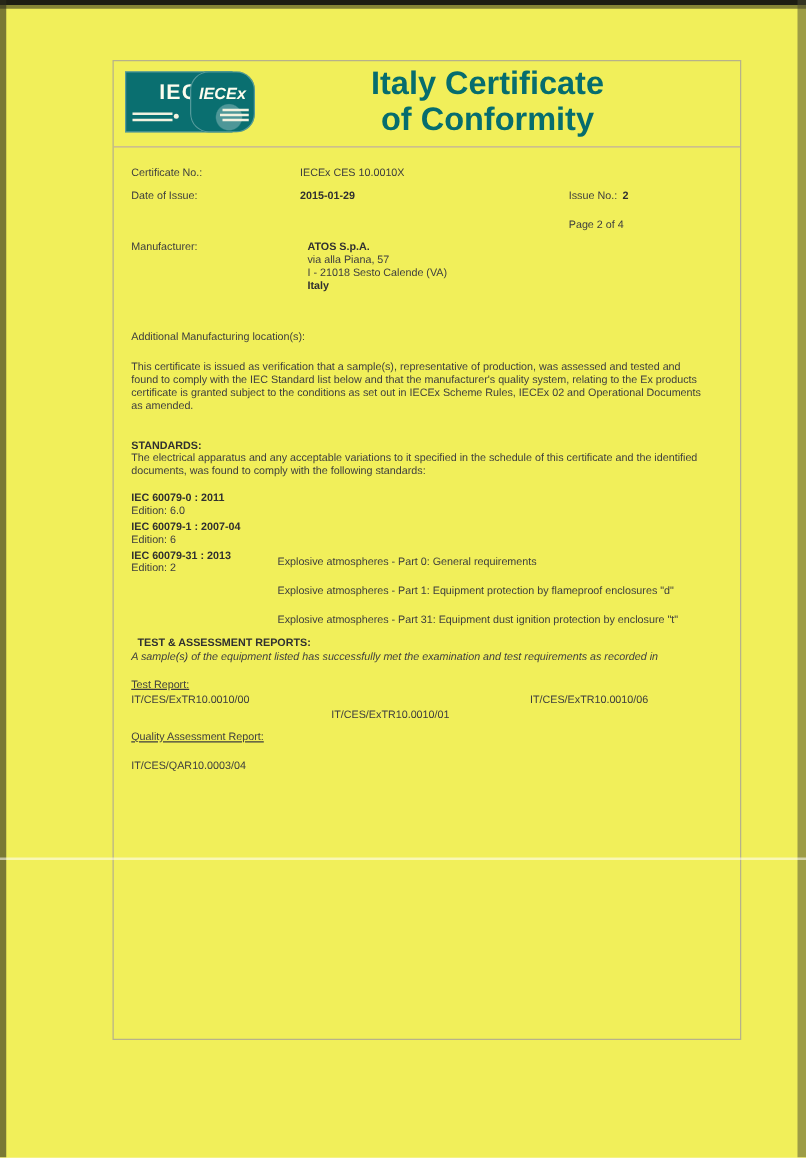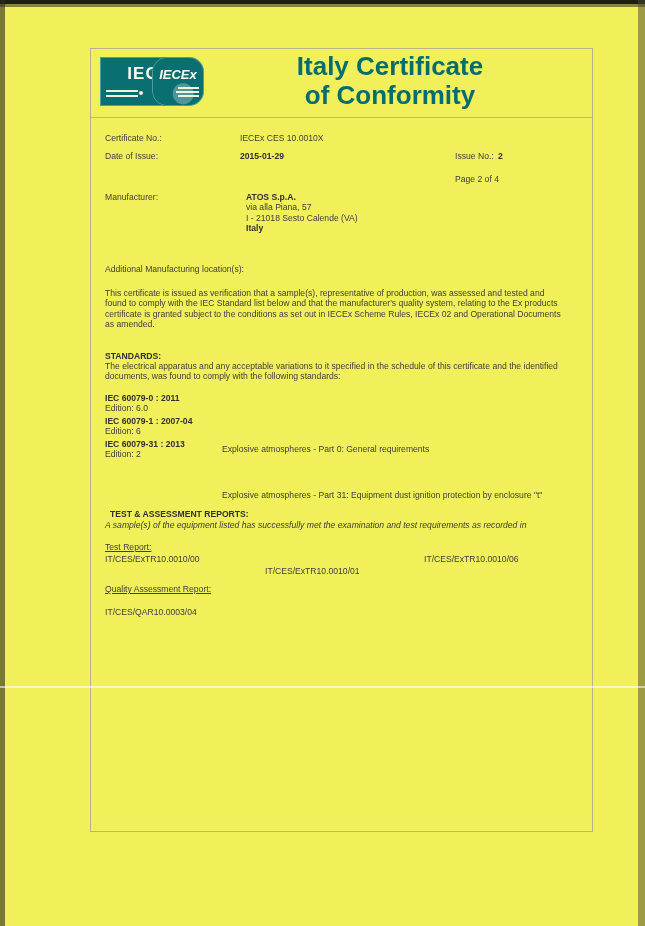--- a/index.html
+++ b/index.html
@@ -120,20 +120,21 @@
   </div>
 
   <div class="std-row t" style="top:393px;">
     <span class="std-code">IEC 60079-0 : 2011</span>
     <span class="std-ed">Edition: 6.0</span>
     <span class="std-desc">Explosive atmospheres - Part 0: General requirements</span>
   </div>
   <div class="std-row t" style="top:416px;">
     <span class="std-code">IEC 60079-1 : 2007-04</span>
     <span class="std-ed">Edition: 6</span>
+    <span class="std-desc">Explosive atmospheres - Part 1: Equipment protection by flameproof enclosures "d"</span>
   </div>
   <div class="std-row t" style="top:439px;">
     <span class="std-code">IEC 60079-31 : 2013</span>
     <span class="std-ed">Edition: 2</span>
     <span class="std-desc">Explosive atmospheres - Part 31: Equipment dust ignition protection by enclosure "t"</span>
   </div>
 
 
   <div class="t b" style="left:110px;top:509px;">TEST &amp; ASSESSMENT REPORTS:</div>
   <div class="t i" style="left:105px;top:520px;">A sample(s) of the equipment listed has successfully met the examination and test requirements as recorded in</div>

